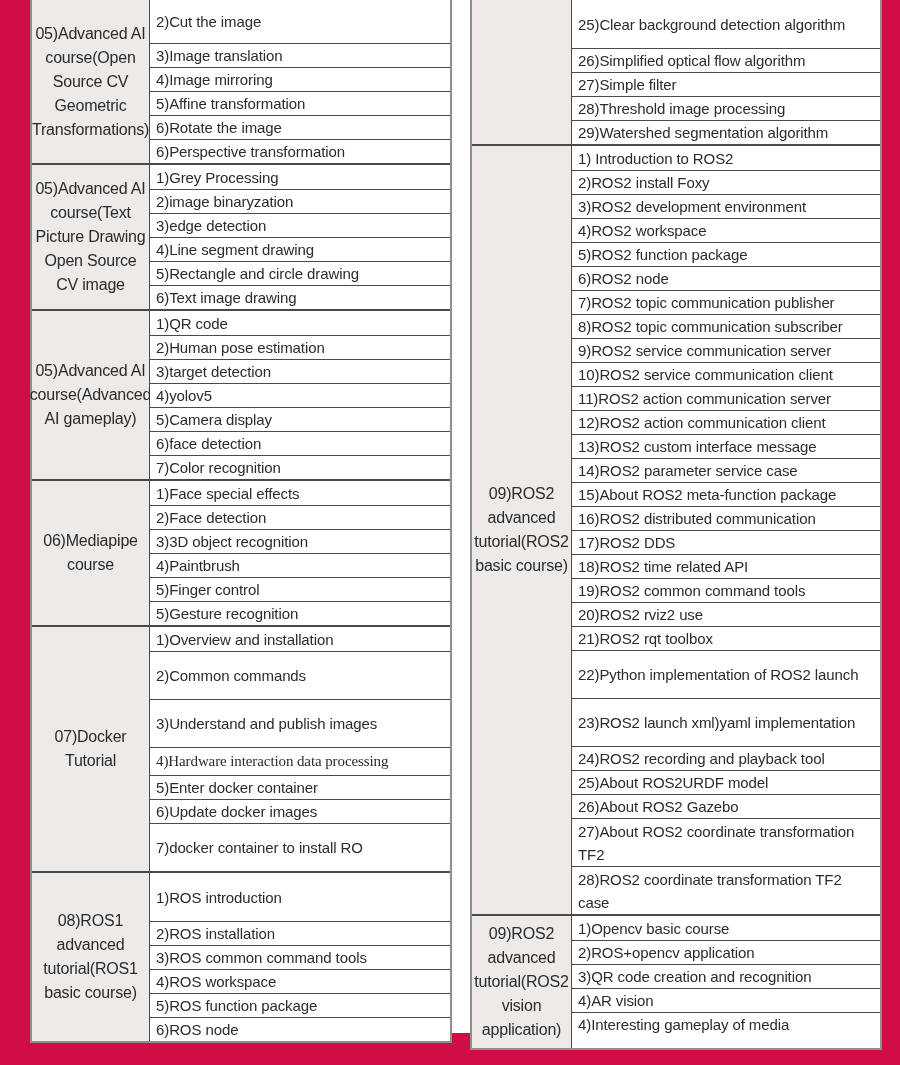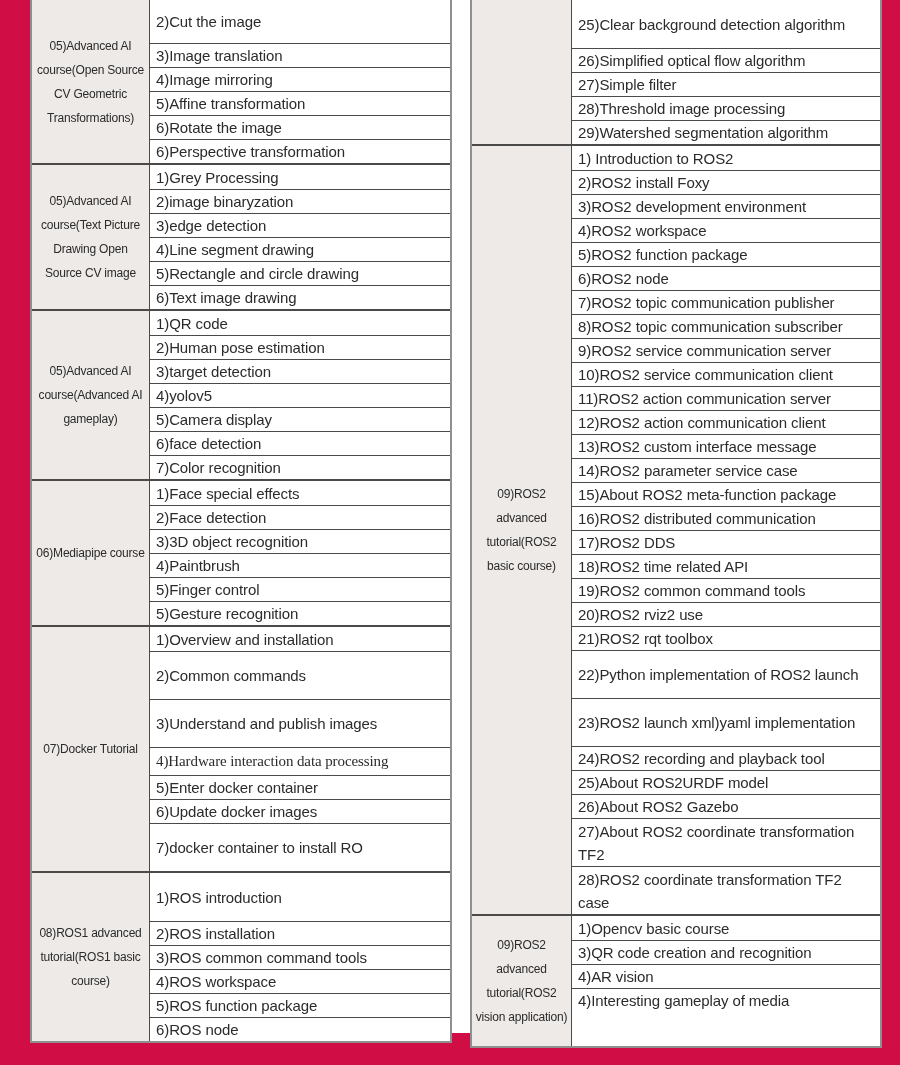--- a/index.html
+++ b/index.html
@@ -42,22 +42,22 @@
   }
   .section:first-child { border-top: none; }
   .cat {
     flex: 0 0 auto;
     background: var(--cat-bg);
     border-right: 1px solid var(--line);
     display: flex;
     align-items: center;
     justify-content: center;
     text-align: center;
-    padding: 17px 2px;
-    font-size: 12px;
+    padding: 6px 2px;
+    font-size: 16px;
     line-height: 24px;
     letter-spacing: -0.2px;
   }
   #left-tbl  .cat { width: 118px; }
   #right-tbl .cat { width: 100px; }
   .items {
     flex: 1 1 auto;
     display: flex;
     flex-direction: column;
     min-width: 0;
@@ -192,19 +192,20 @@
           <div class="row">25)About ROS2URDF model</div>
           <div class="row">26)About ROS2 Gazebo</div>
           <div class="row tall">27)About ROS2 coordinate transformation TF2</div>
           <div class="row tall">28)ROS2 coordinate transformation TF2 case</div>
         </div>
       </div>
       <div class="section">
         <div class="cat">09)ROS2 advanced tutorial(ROS2 vision application)</div>
         <div class="items">
           <div class="row">1)Opencv basic course</div>
+          <div class="row">2)ROS+opencv application</div>
           <div class="row">3)QR code creation and recognition</div>
           <div class="row">4)AR vision</div>
           <div class="row">4)Interesting gameplay of media</div>
         </div>
       </div>
     </div>
 </div>
 
 </body></html>

